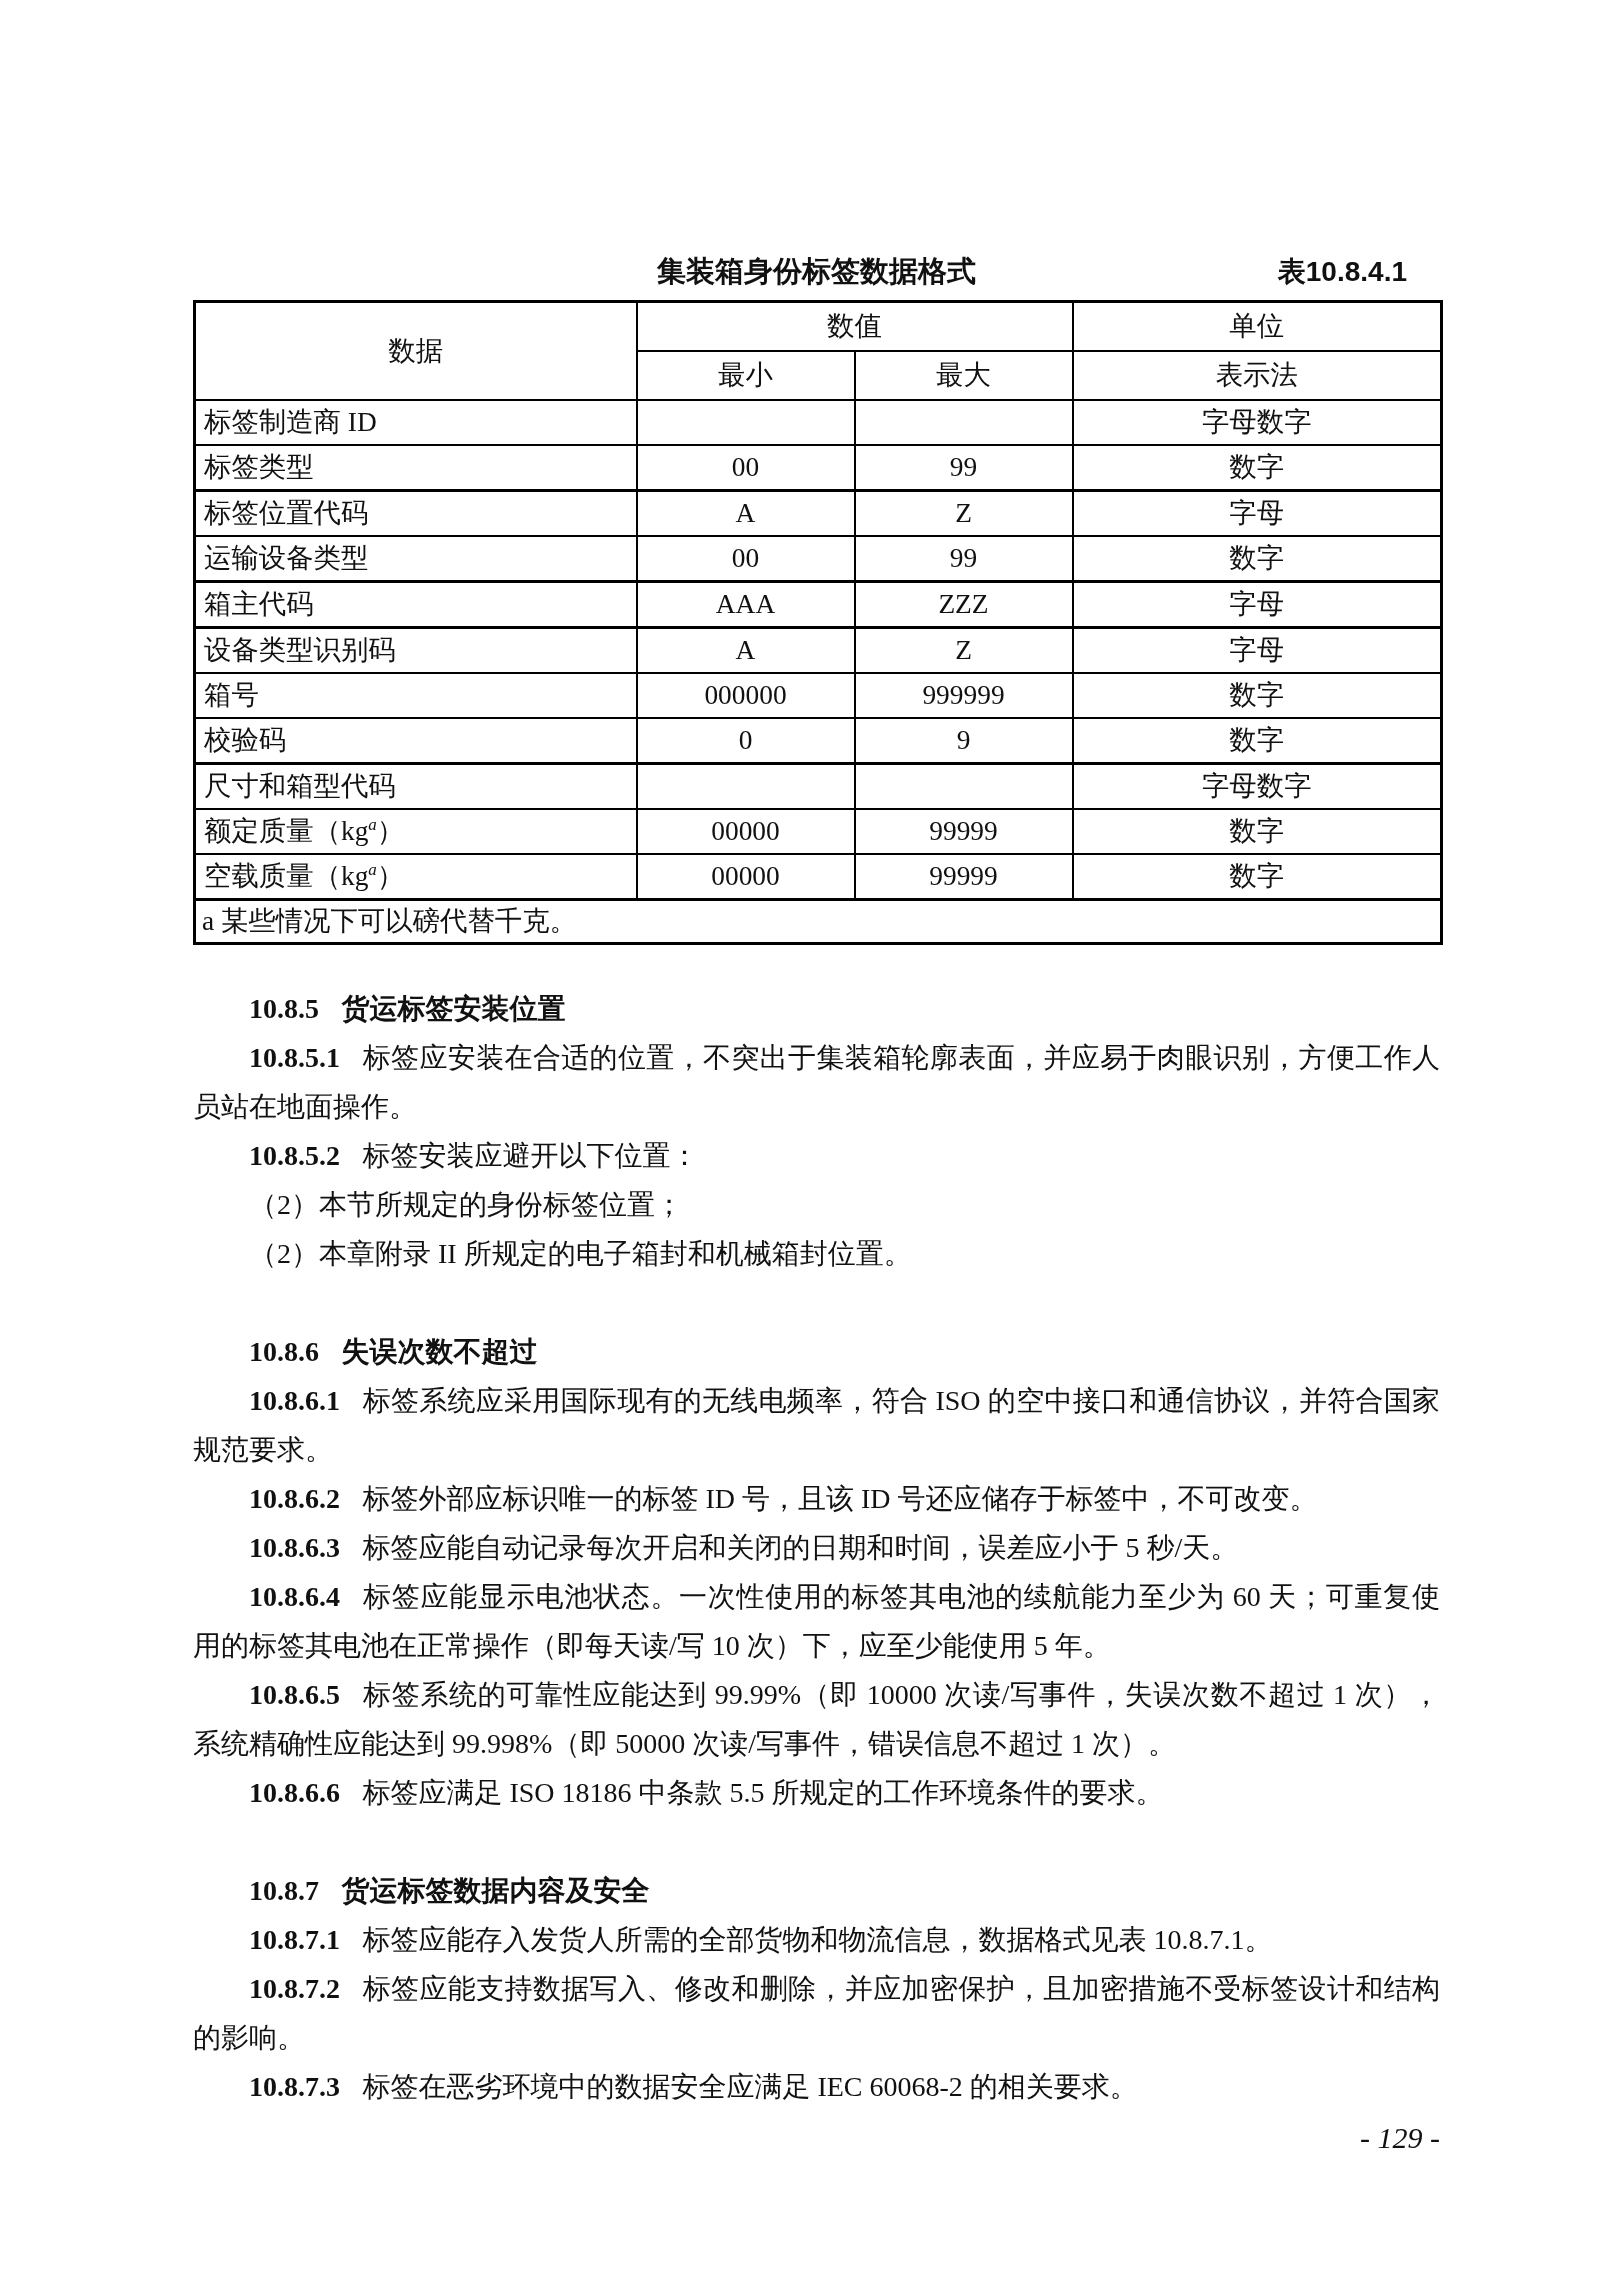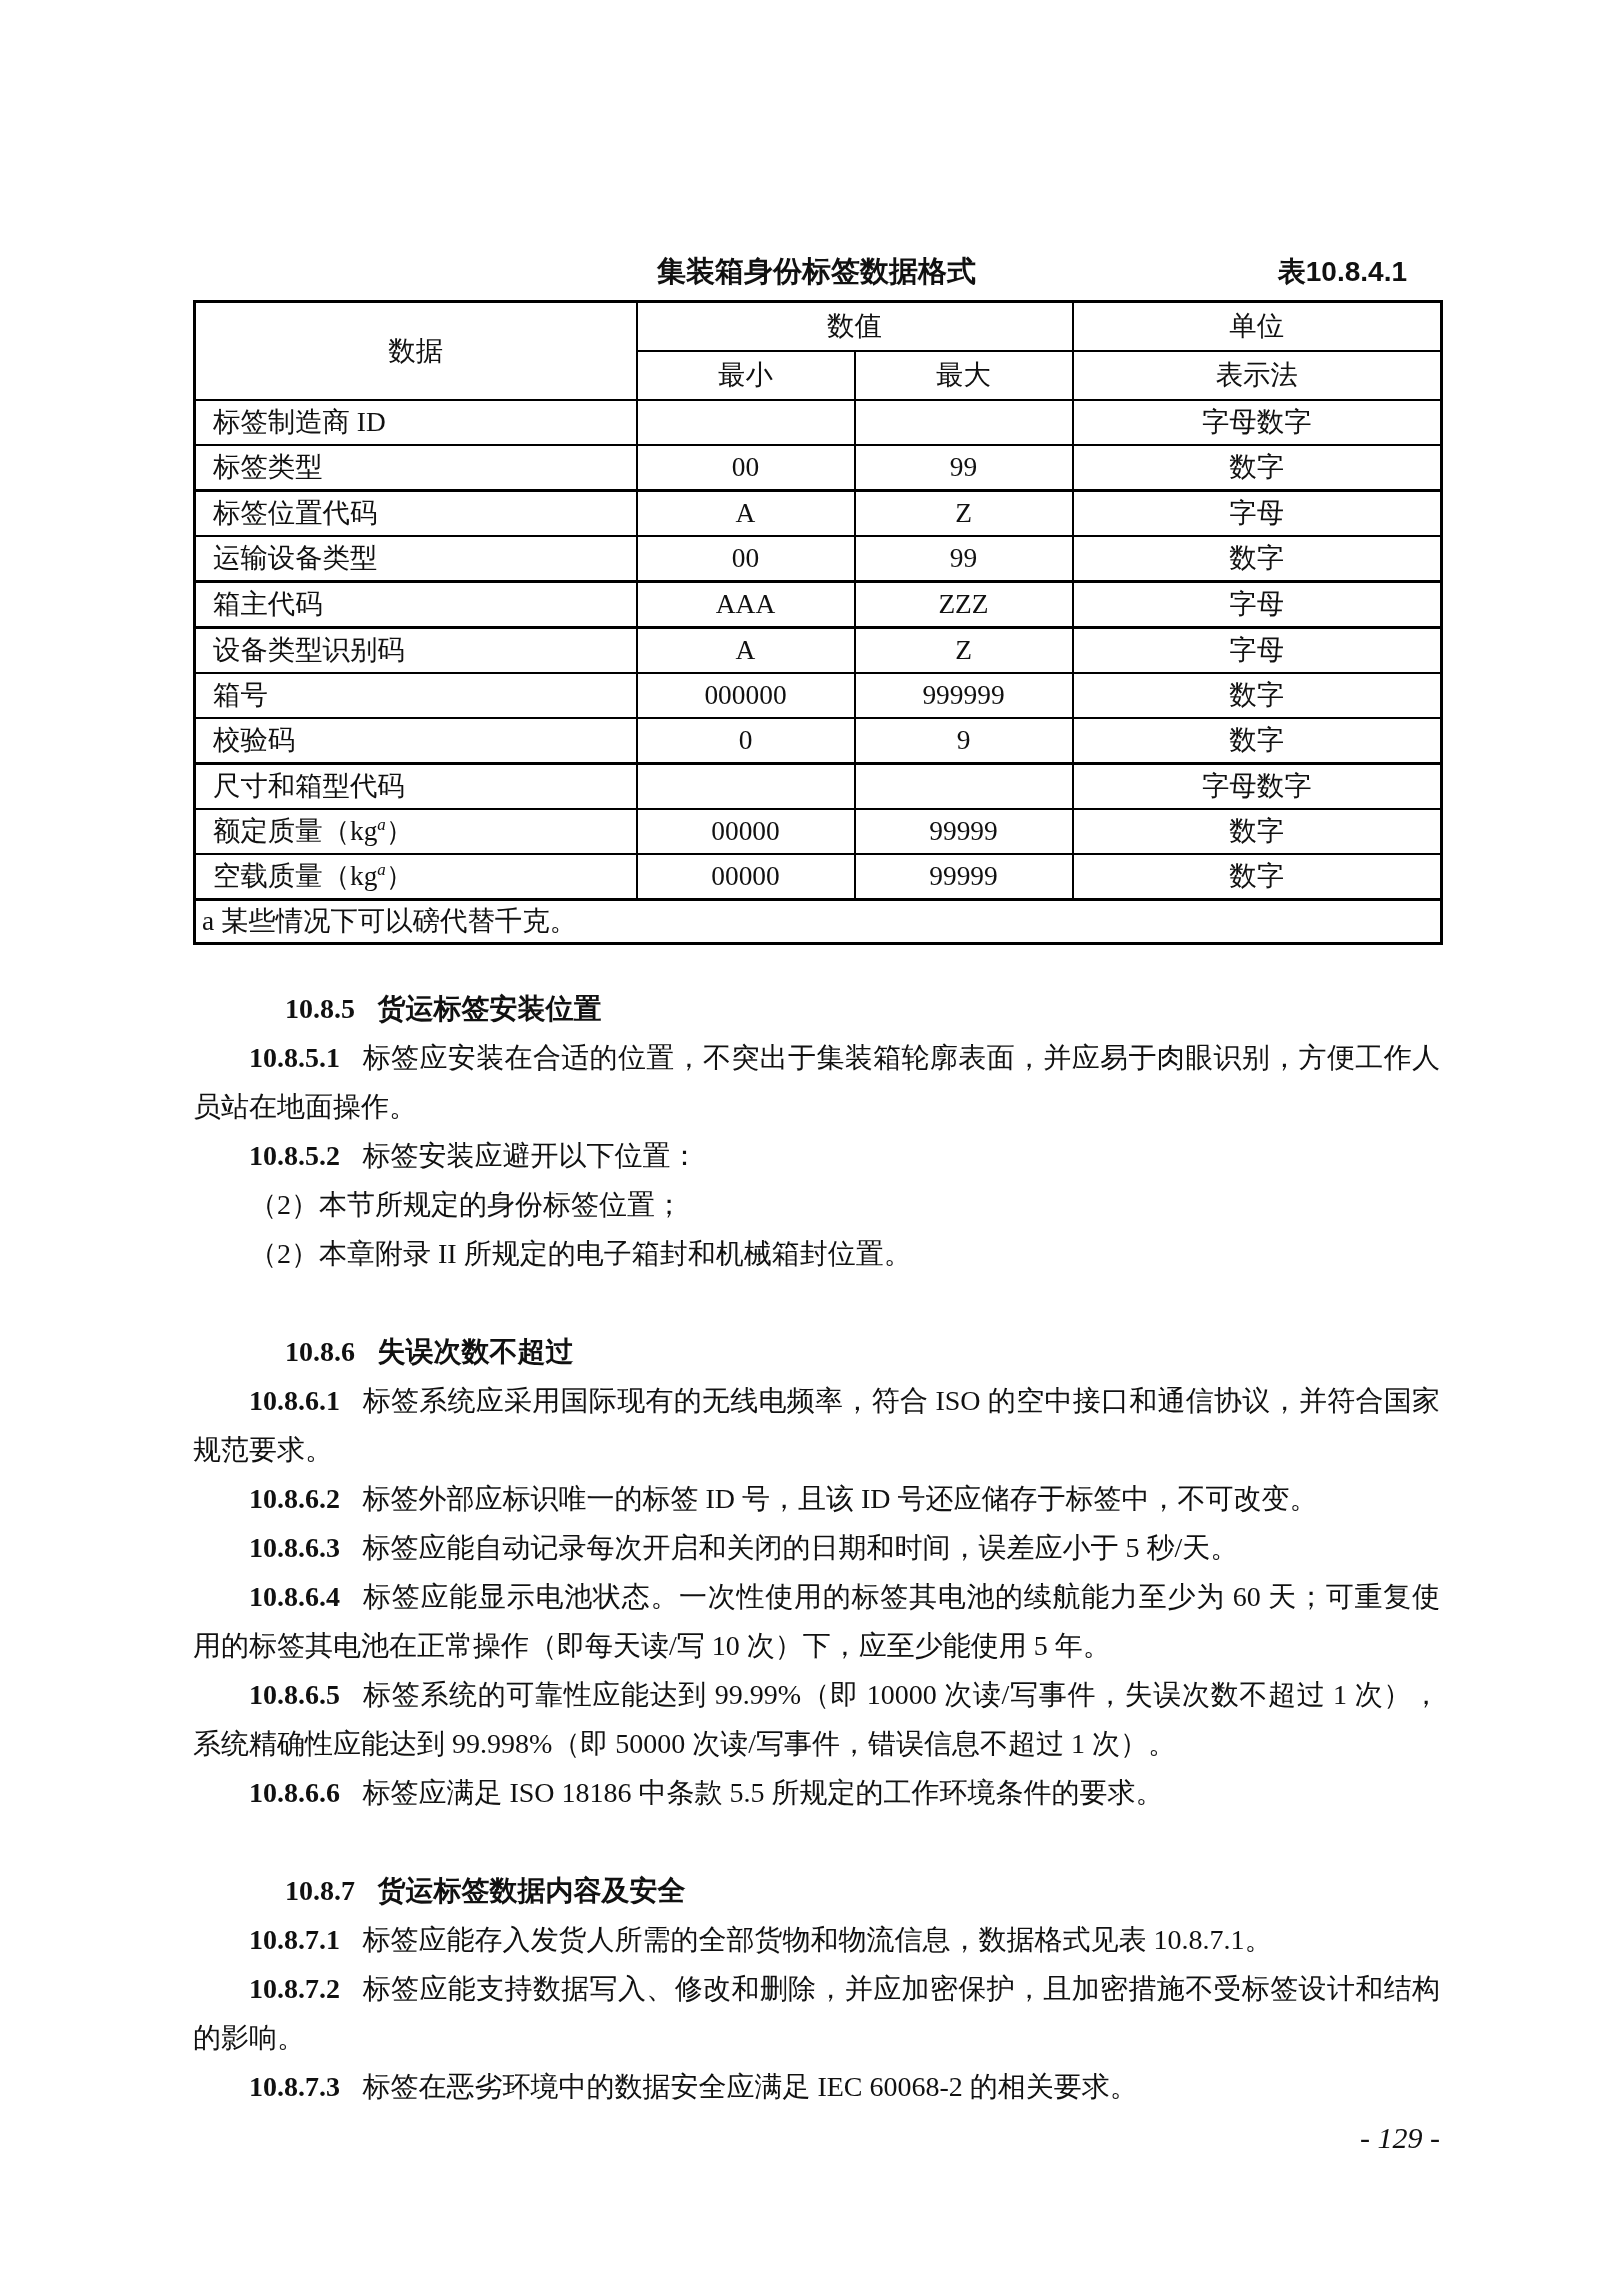--- a/index.html
+++ b/index.html
@@ -40,21 +40,21 @@
     border: 2px solid #000;
     padding: 0 5.9px;
     font-weight: normal;
     text-align: center;
     vertical-align: middle;
     overflow: hidden;
   }
   .id-table tr.hdr1 th { height: 47px; }
   .id-table tr.hdr2 th { height: 47px; }
   .id-table tr.data-row td { height: 43px; }
-  .id-table td.c-label { text-align: left; padding-left: 17px; border-radius: 9px; }
+  .id-table td.c-label { text-align: left; padding-left: 8px; border-radius: 9px; }
   .id-table tr.thick td { border-bottom-width: 3.9px; }
   .id-table tr.footnote-row td {
     height: 41px;
     text-align: left;
     border-top-width: 3.9px;
   }
   .sup {
     font-size: 0.62em;
     font-style: italic;
     vertical-align: super;
@@ -71,21 +71,21 @@
   .clause-num {
     font-weight: bold;
     margin-right: 0.8em;
     white-space: nowrap;
   }
   p.heading .clause-text,
   p.heading .clause-num {
     font-weight: bold;
     font-family: "Liberation Sans", "DejaVu Sans", sans-serif;
   }
-  p.heading .clause-num { font-family: "Liberation Serif", serif; margin-left: 36px; }
+  p.heading .clause-num { font-family: "Liberation Serif", serif; }
   .vspace { height: 49px; }
   
   .page-number {
     line-height: 49px;
     text-align: right;
     font-size: 30px;
     margin-top: 2px;
     font-style: italic;
   }
 </style>

